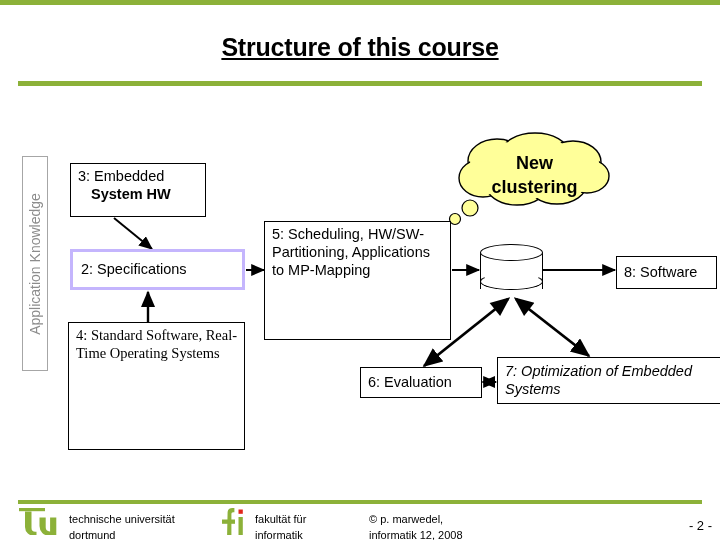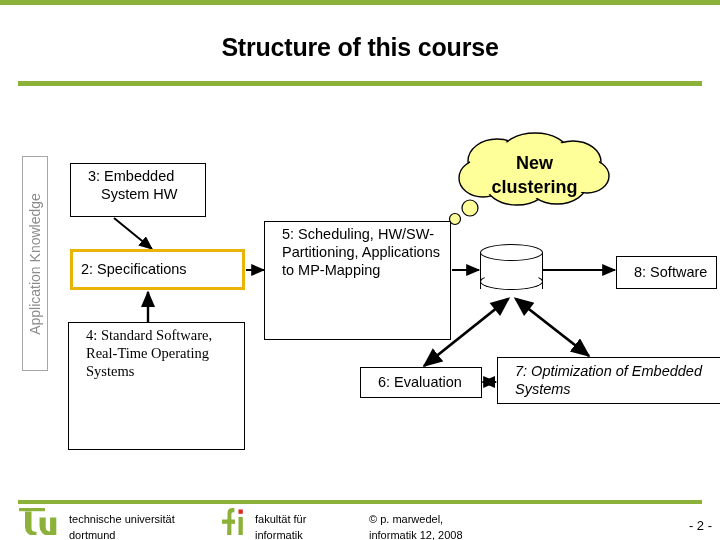--- a/index.html
+++ b/index.html
@@ -31,20 +31,21 @@
   }
   .title {
     position: absolute;
     left: 0; top: 33px;
     width: 720px;
     text-align: center;
     font-size: 25px;
     font-weight: bold;
     letter-spacing: -0.2px;
     color: #000;
+    text-decoration: underline;
   }
   .title-rule {
     position: absolute;
     left: 18px; top: 81px;
     width: 684px; height: 5px;
     background: #8CB139;
   }
 
   
   .sidebar {
@@ -65,31 +66,31 @@
 
   
   .box {
     position: absolute;
     box-sizing: border-box;
     border: 1px solid #000;
     background: #fff;
     font-size: 14.5px;
     line-height: 1.23;
     color: #000;
-    padding: 4px 6px 4px 17px;
+    padding: 4px 6px 4px 7px;
   }
   .box.center-v { display: flex; align-items: center; }
 
   #box3 { left: 70px; top: 163px; width: 136px; height: 54px; }
   #box3 .l1 { display:block; }
-  #box3 .l2 { display:block; padding-left: 13px; }
+  #box3 .l2 { display:block; padding-left: 13px; font-weight: bold; }
 
   #box2 {
     left: 70px; top: 249px; width: 175px; height: 41px;
-    border: 3px solid #eab308;
+    border: 3px solid #c4b5fd;
     padding: 0 8px;
   }
 
   #box4 { left: 68px; top: 322px; width: 177px; height: 128px; font-family: Liberation Serif, serif; }
 
   #box5 { left: 264px; top: 221px; width: 187px; height: 119px; }
 
   #box8 { left: 616px; top: 256px; width: 101px; height: 33px; }
 
   #box6 { left: 360px; top: 367px; width: 122px; height: 31px; }

